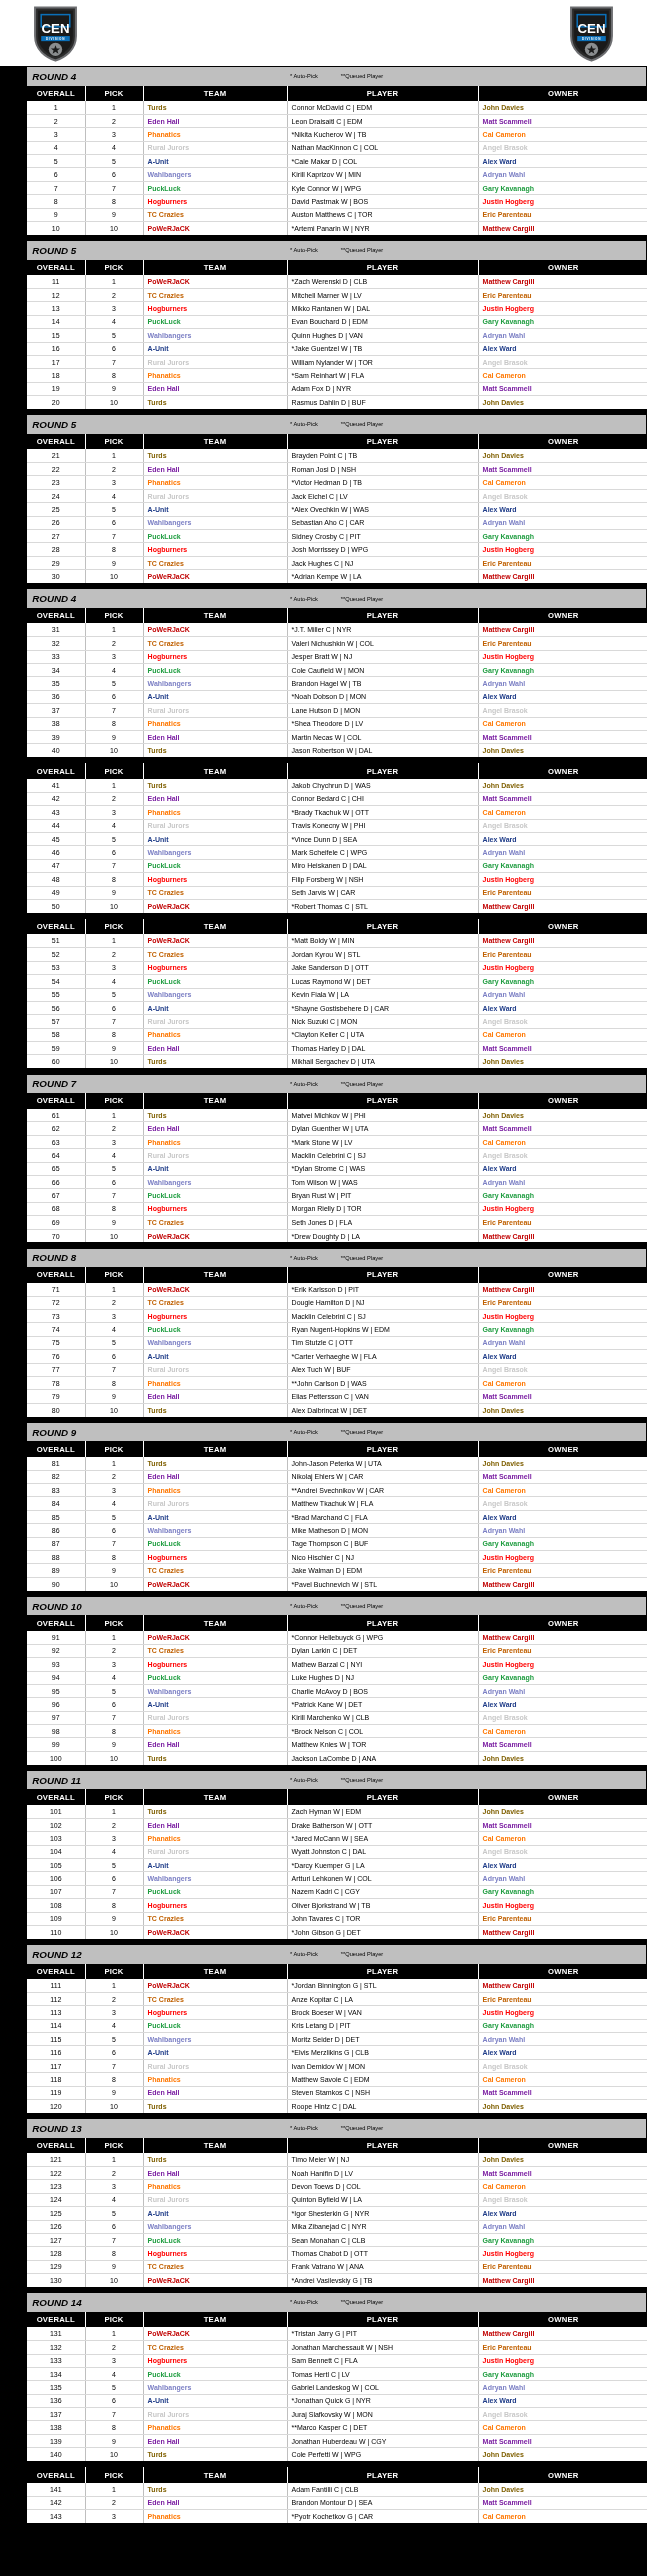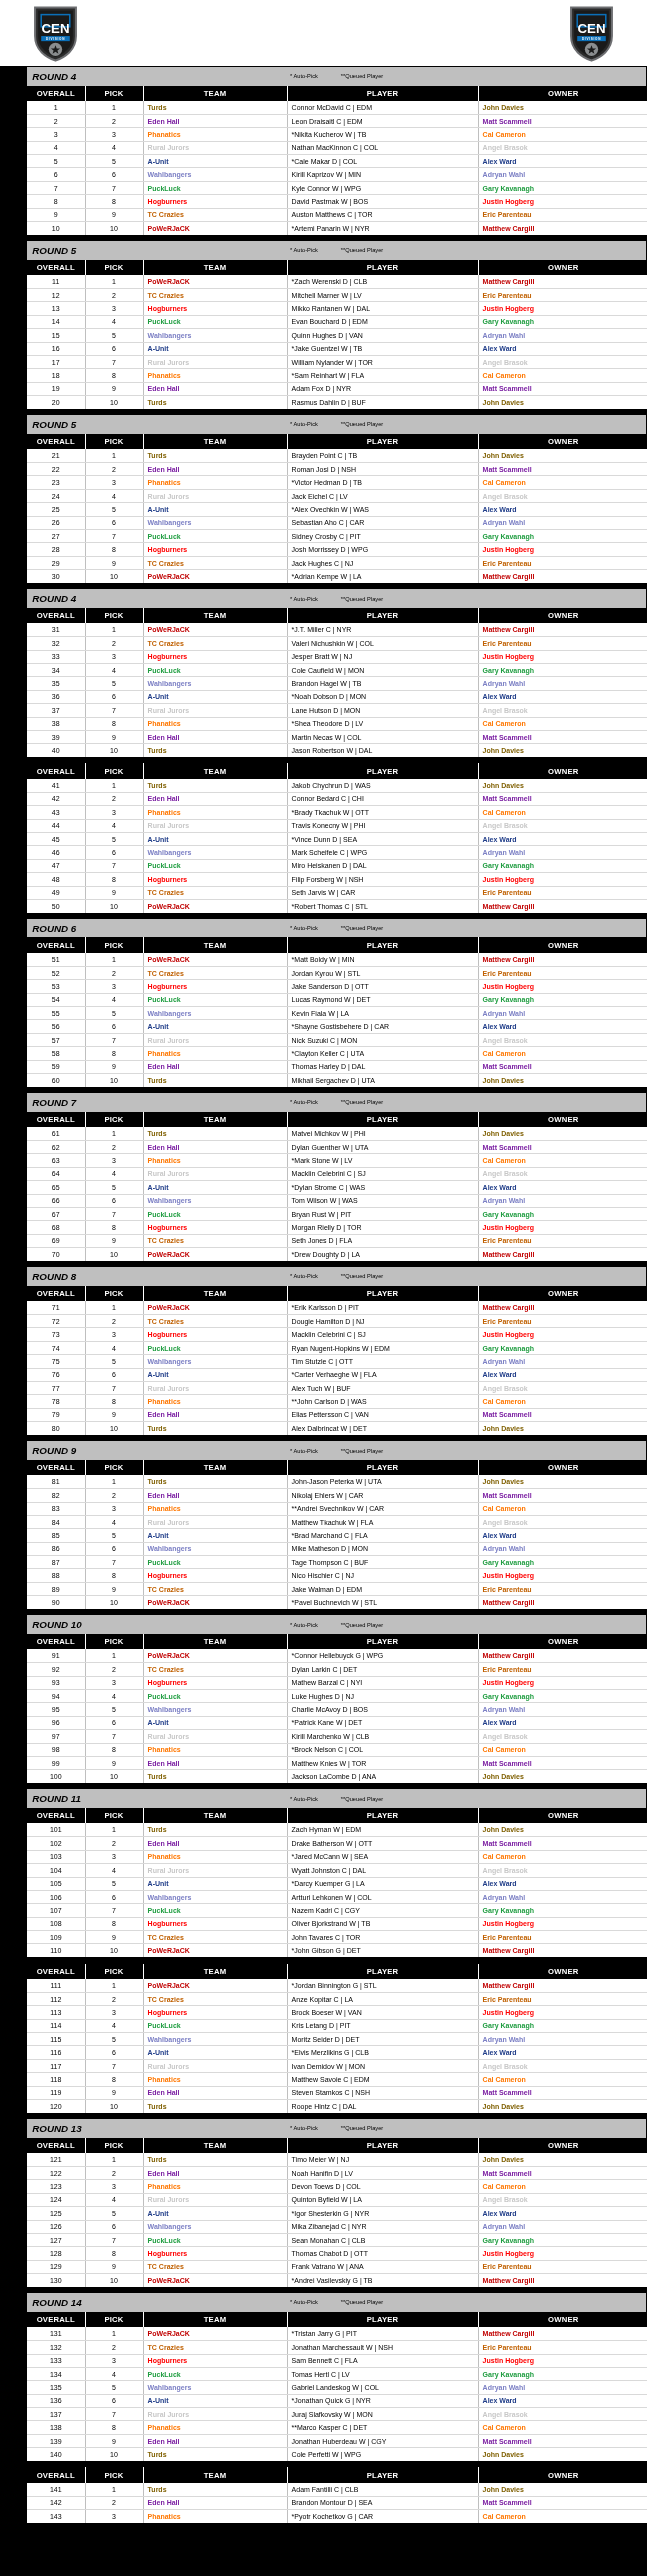--- a/index.html
+++ b/index.html
@@ -610,27 +610,20 @@
               <td class="c-overall" style="color: rgb(0, 0, 0);">50</td>
               <td class="c-pick" style="color: rgb(0, 0, 0);">10</td>
               <td class="c-team" style="color: rgb(192, 0, 0); font-weight: bold;">PoWeRJaCK</td>
               <td class="c-player" style="color: rgb(0, 0, 0);">*Robert Thomas C | STL</td>
               <td class="c-owner" style="color: rgb(192, 0, 0); font-weight: bold;">Matthew Cargill</td>
             </tr>
           </tbody>
         </table>
       </div>
       <div class="spacer"></div>
-      <div class="round-band">
-        <div class="round-title">ROUND 6</div>
-        <div class="legend">
-          <span>* Auto-Pick</span>
-          <span>**Queued Player</span>
-        </div>
-      </div>
       <div class="table-outer">
         <table class="draft">
           <thead>
             <tr>
               <th class="c-overall">OVERALL</th>
               <th class="c-pick">PICK</th>
               <th class="c-team">TEAM</th>
               <th class="c-player">PLAYER</th>
               <th class="c-owner">OWNER</th>
             </tr>
@@ -1168,20 +1161,27 @@
               <td class="c-overall" style="color: rgb(0, 0, 0);">110</td>
               <td class="c-pick" style="color: rgb(0, 0, 0);">10</td>
               <td class="c-team" style="color: rgb(192, 0, 0); font-weight: bold;">PoWeRJaCK</td>
               <td class="c-player" style="color: rgb(0, 0, 0);">*John Gibson G | DET</td>
               <td class="c-owner" style="color: rgb(192, 0, 0); font-weight: bold;">Matthew Cargill</td>
             </tr>
           </tbody>
         </table>
       </div>
       <div class="spacer"></div>
+      <div class="round-band">
+        <div class="round-title">ROUND 12</div>
+        <div class="legend">
+          <span>* Auto-Pick</span>
+          <span>**Queued Player</span>
+        </div>
+      </div>
       <div class="table-outer">
         <table class="draft">
           <thead>
             <tr>
               <th class="c-overall">OVERALL</th>
               <th class="c-pick">PICK</th>
               <th class="c-team">TEAM</th>
               <th class="c-player">PLAYER</th>
               <th class="c-owner">OWNER</th>
             </tr>

